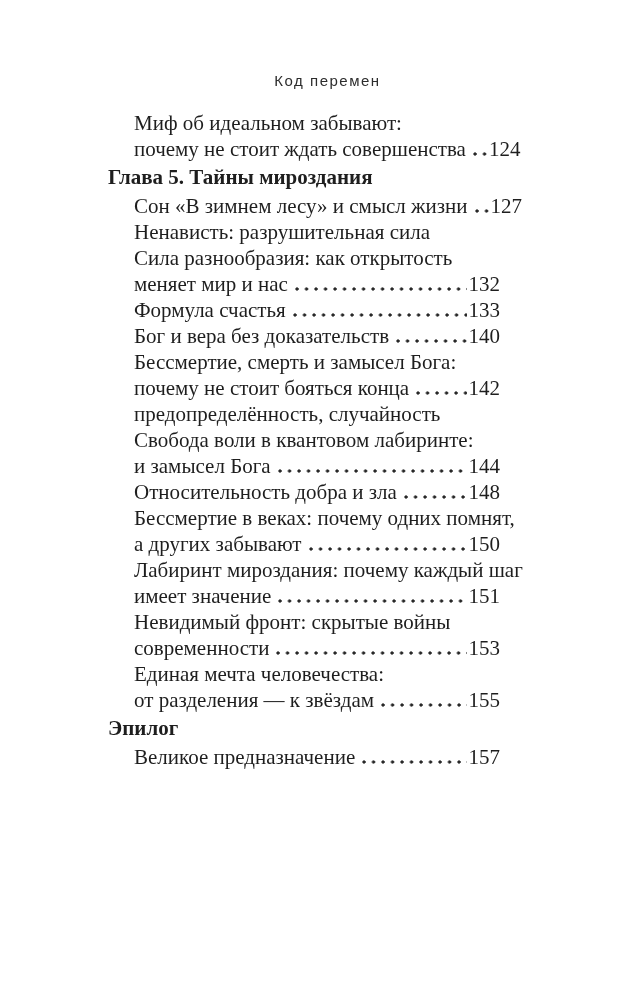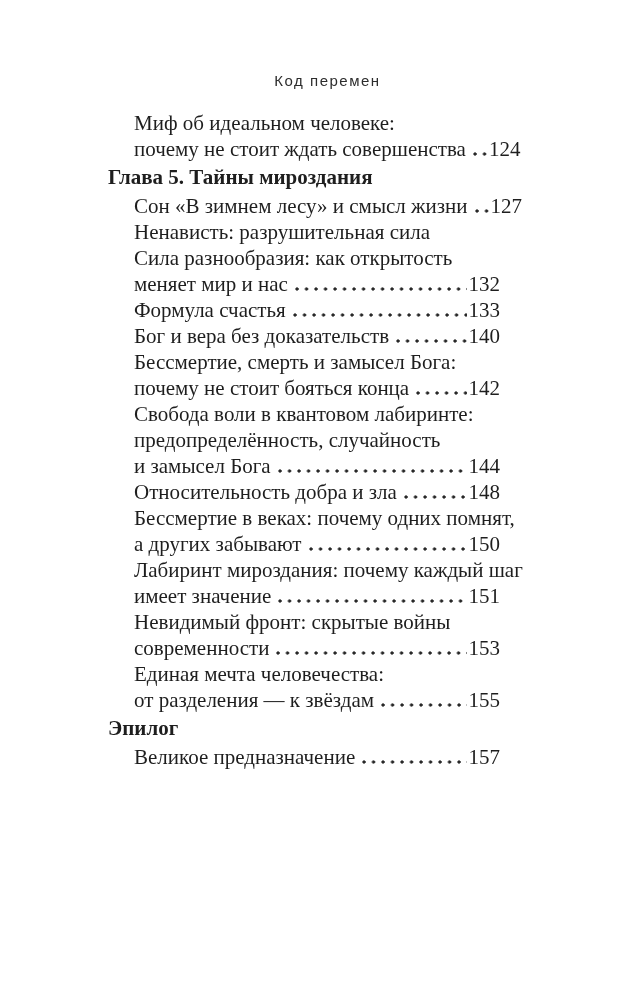--- a/index.html
+++ b/index.html
@@ -65,21 +65,21 @@
   }
 </style>
 </head>
 <body>
 
 <div class="page">
   <div class="running-header">Код перемен</div>
   <div class="toc" id="toc">
       <div class="toc-entry entry">
         <div class="toc-line">
-          <span class="entry-title">Миф об идеальном человеке:</span>
+          <span class="entry-title">Миф об идеальном забывают:</span>
         </div>
         <div class="toc-line">
           <span class="entry-title">почему не стоит ждать совершенства</span>
           <span class="dot-leader"></span>
           <span class="page-number">124</span>
         </div>
       </div>
       <div class="toc-entry chapter">
         <div class="toc-line">
           <span class="entry-title">Глава 5. Тайны мироздания</span>
@@ -126,24 +126,24 @@
           <span class="entry-title">Бессмертие, смерть и замысел Бога:</span>
         </div>
         <div class="toc-line">
           <span class="entry-title">почему не стоит бояться конца</span>
           <span class="dot-leader"></span>
           <span class="page-number">142</span>
         </div>
       </div>
       <div class="toc-entry entry">
         <div class="toc-line">
+          <span class="entry-title">предопределённость, случайность</span>
+        </div>
+        <div class="toc-line">
           <span class="entry-title">Свобода воли в квантовом лабиринте:</span>
-        </div>
-        <div class="toc-line">
-          <span class="entry-title">предопределённость, случайность</span>
         </div>
         <div class="toc-line">
           <span class="entry-title">и замысел Бога</span>
           <span class="dot-leader"></span>
           <span class="page-number">144</span>
         </div>
       </div>
       <div class="toc-entry entry">
         <div class="toc-line">
           <span class="entry-title">Относительность добра и зла</span>

